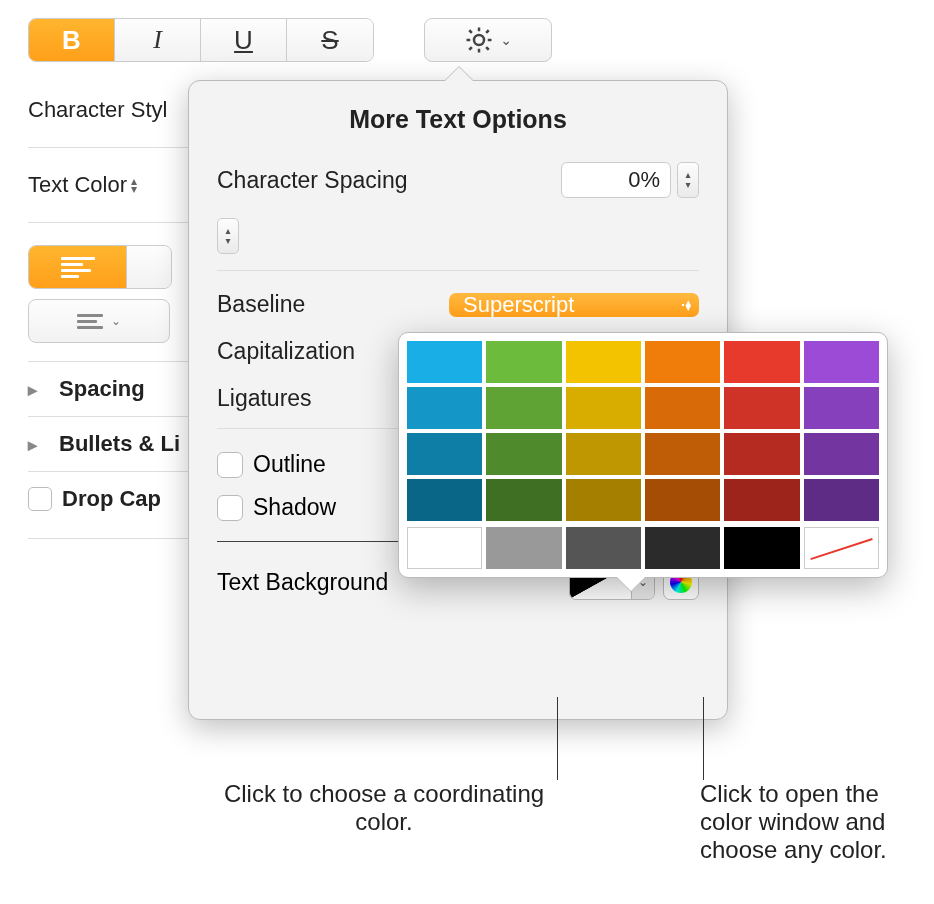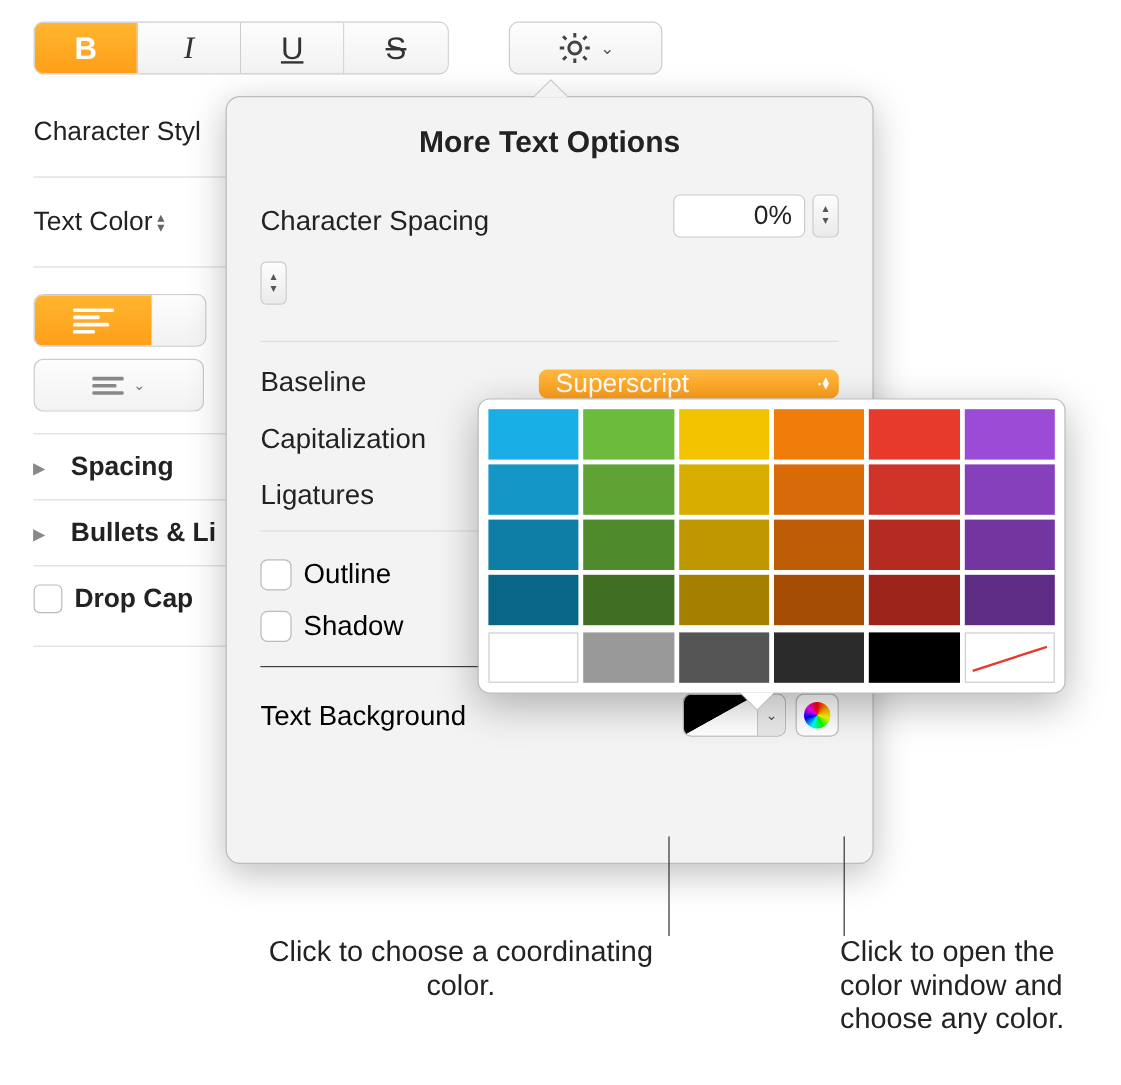--- a/index.html
+++ b/index.html
@@ -144,27 +144,27 @@
   }
   .popover-title {
     text-align: center;
     font-weight: bold;
     font-size: 25px;
     margin-bottom: 18px;
     color:#222;
   }
   .pop-row {
     display: flex;
-    align-items: flex-end;
+    align-items: center;
     justify-content: space-between;
     padding: 10px 0;
     font-size: 23px;
     color:#222;
   }
-  .pop-row.sep { border-top: 1px solid #ddd; margin-top: 20px; padding-top: 20px;}
+  .pop-row.sep { border-top: 1px solid #ddd; margin-top: 6px; padding-top: 20px;}
   .stepper-group { display:flex; align-items:center; gap:6px; }
   .stepper-field {
     width: 110px; height: 36px;
     background:#fff; border:1px solid #ccc; border-radius:6px;
     display:flex; align-items:center; justify-content:flex-end;
     padding: 0 10px; font-size: 22px;
   }
   .stepper-arrows {
     width: 22px; height: 36px;
     border:1px solid #ccc; border-radius:5px;

